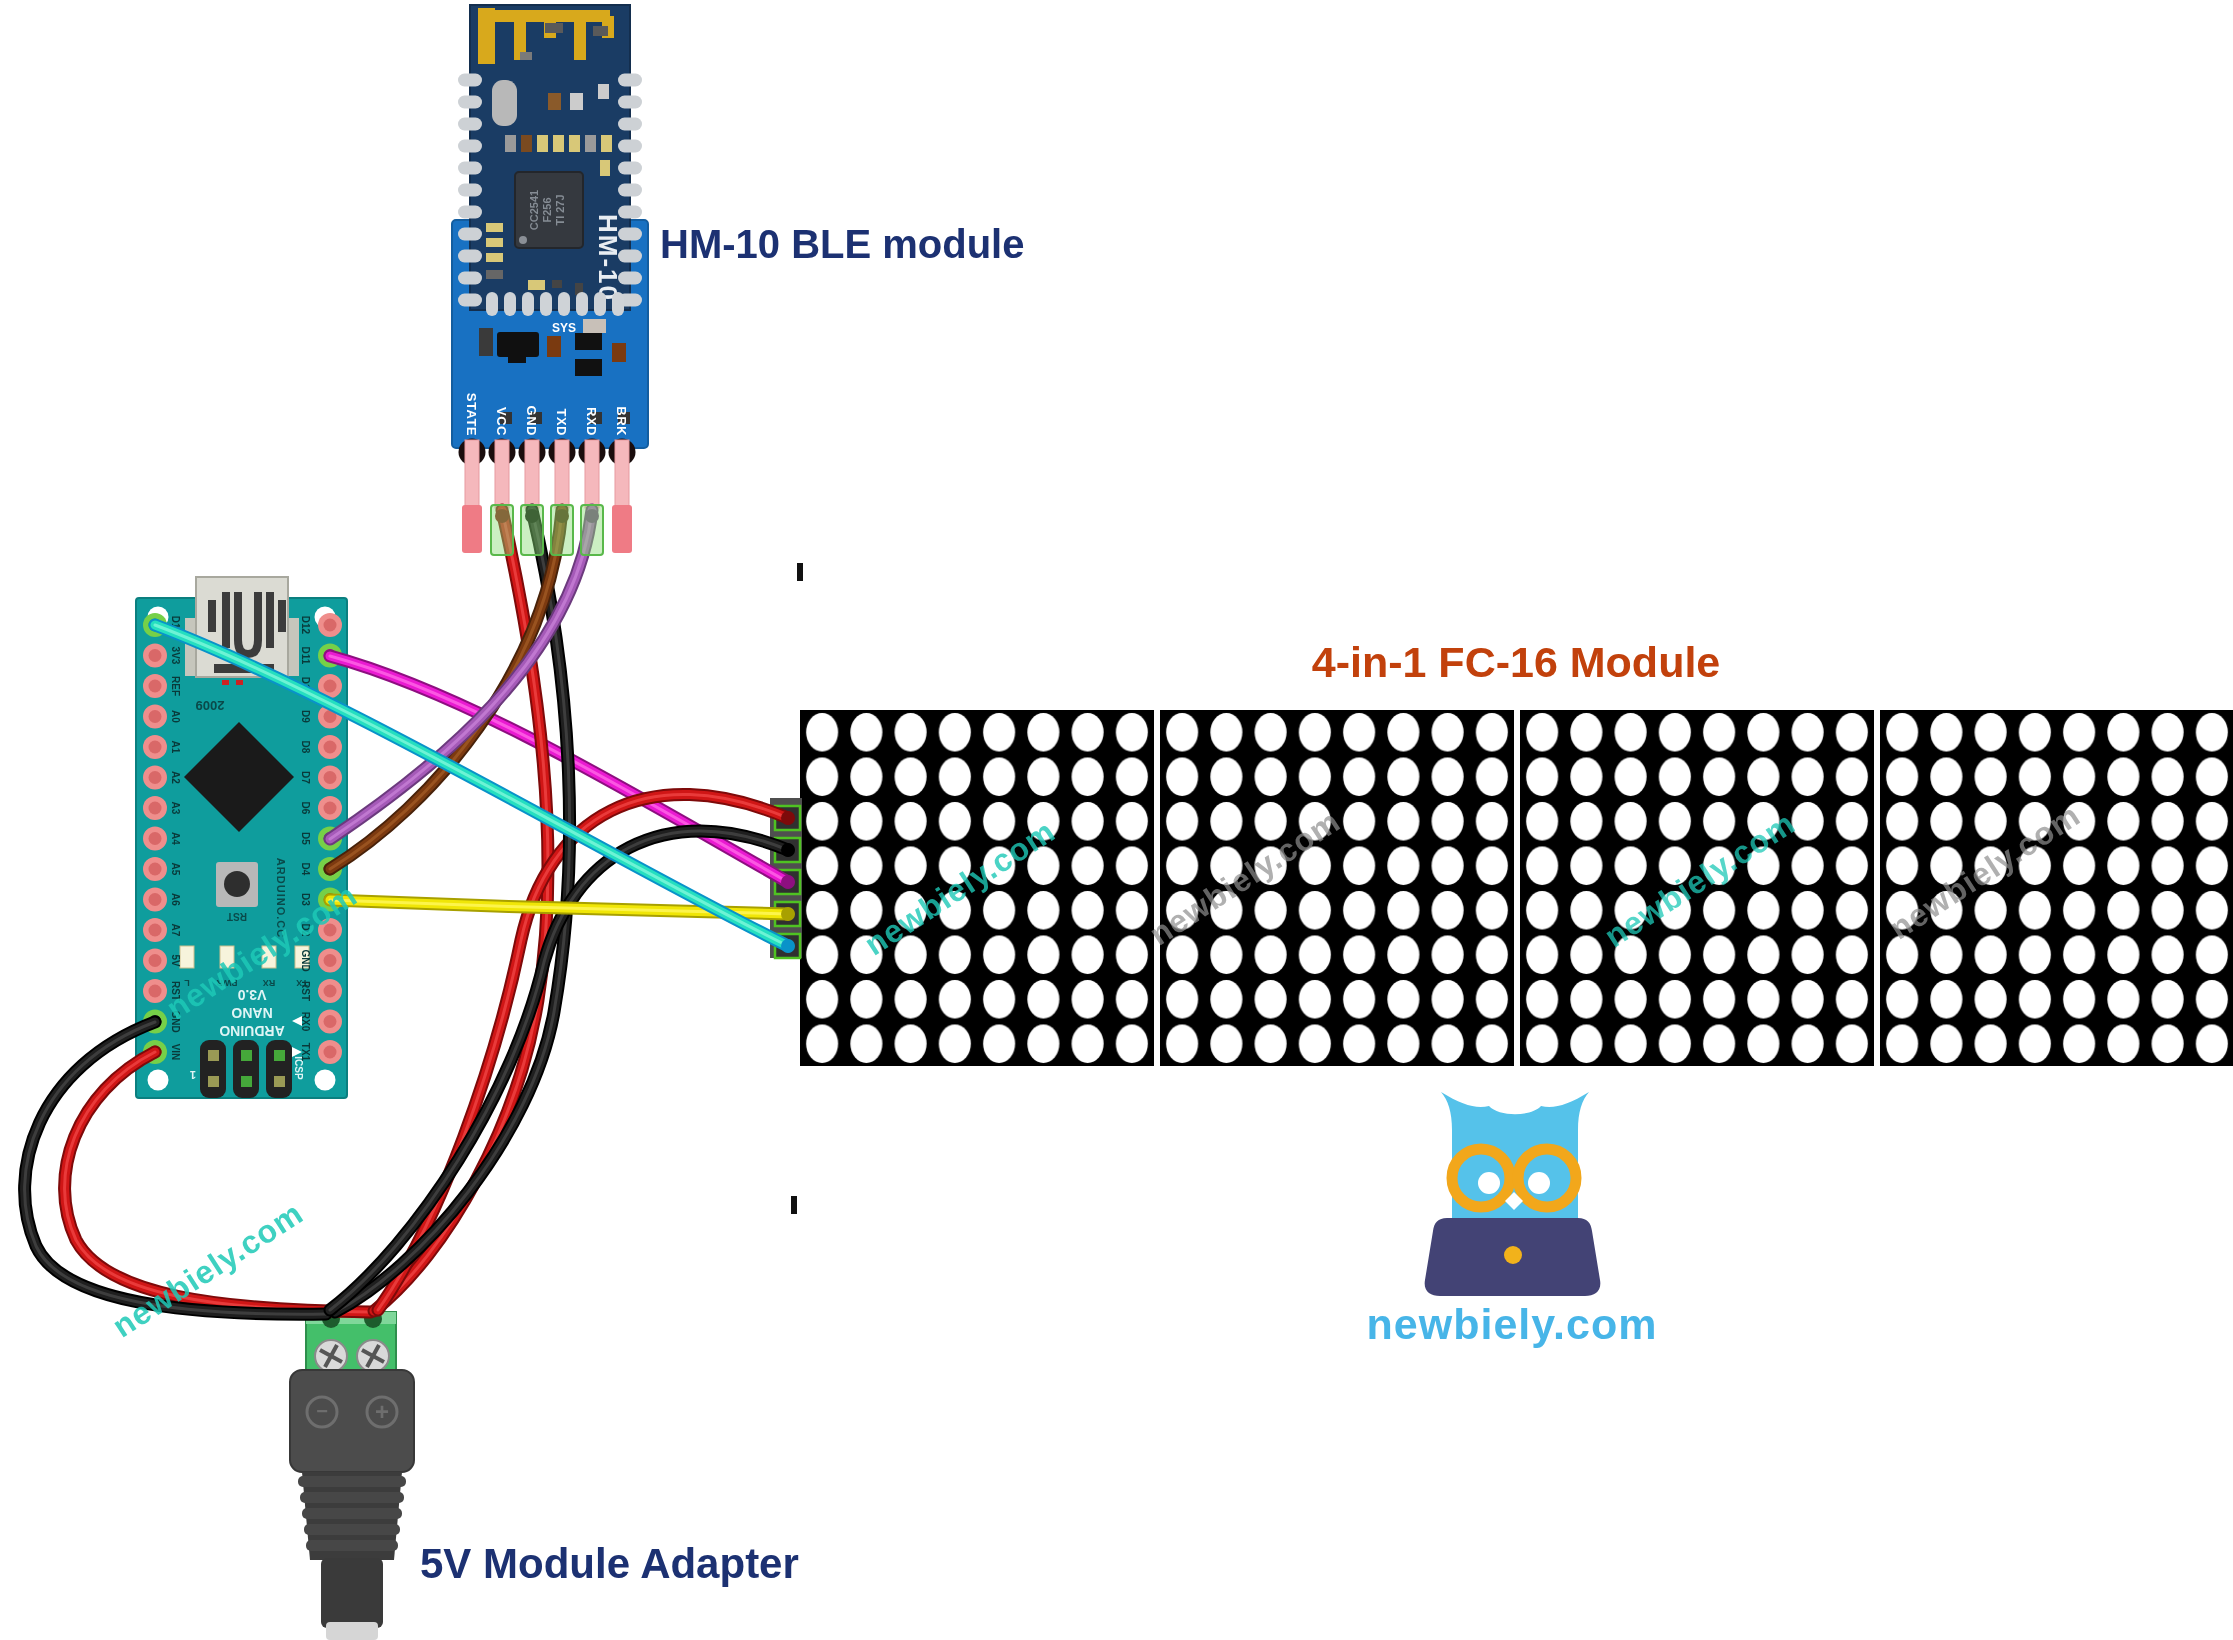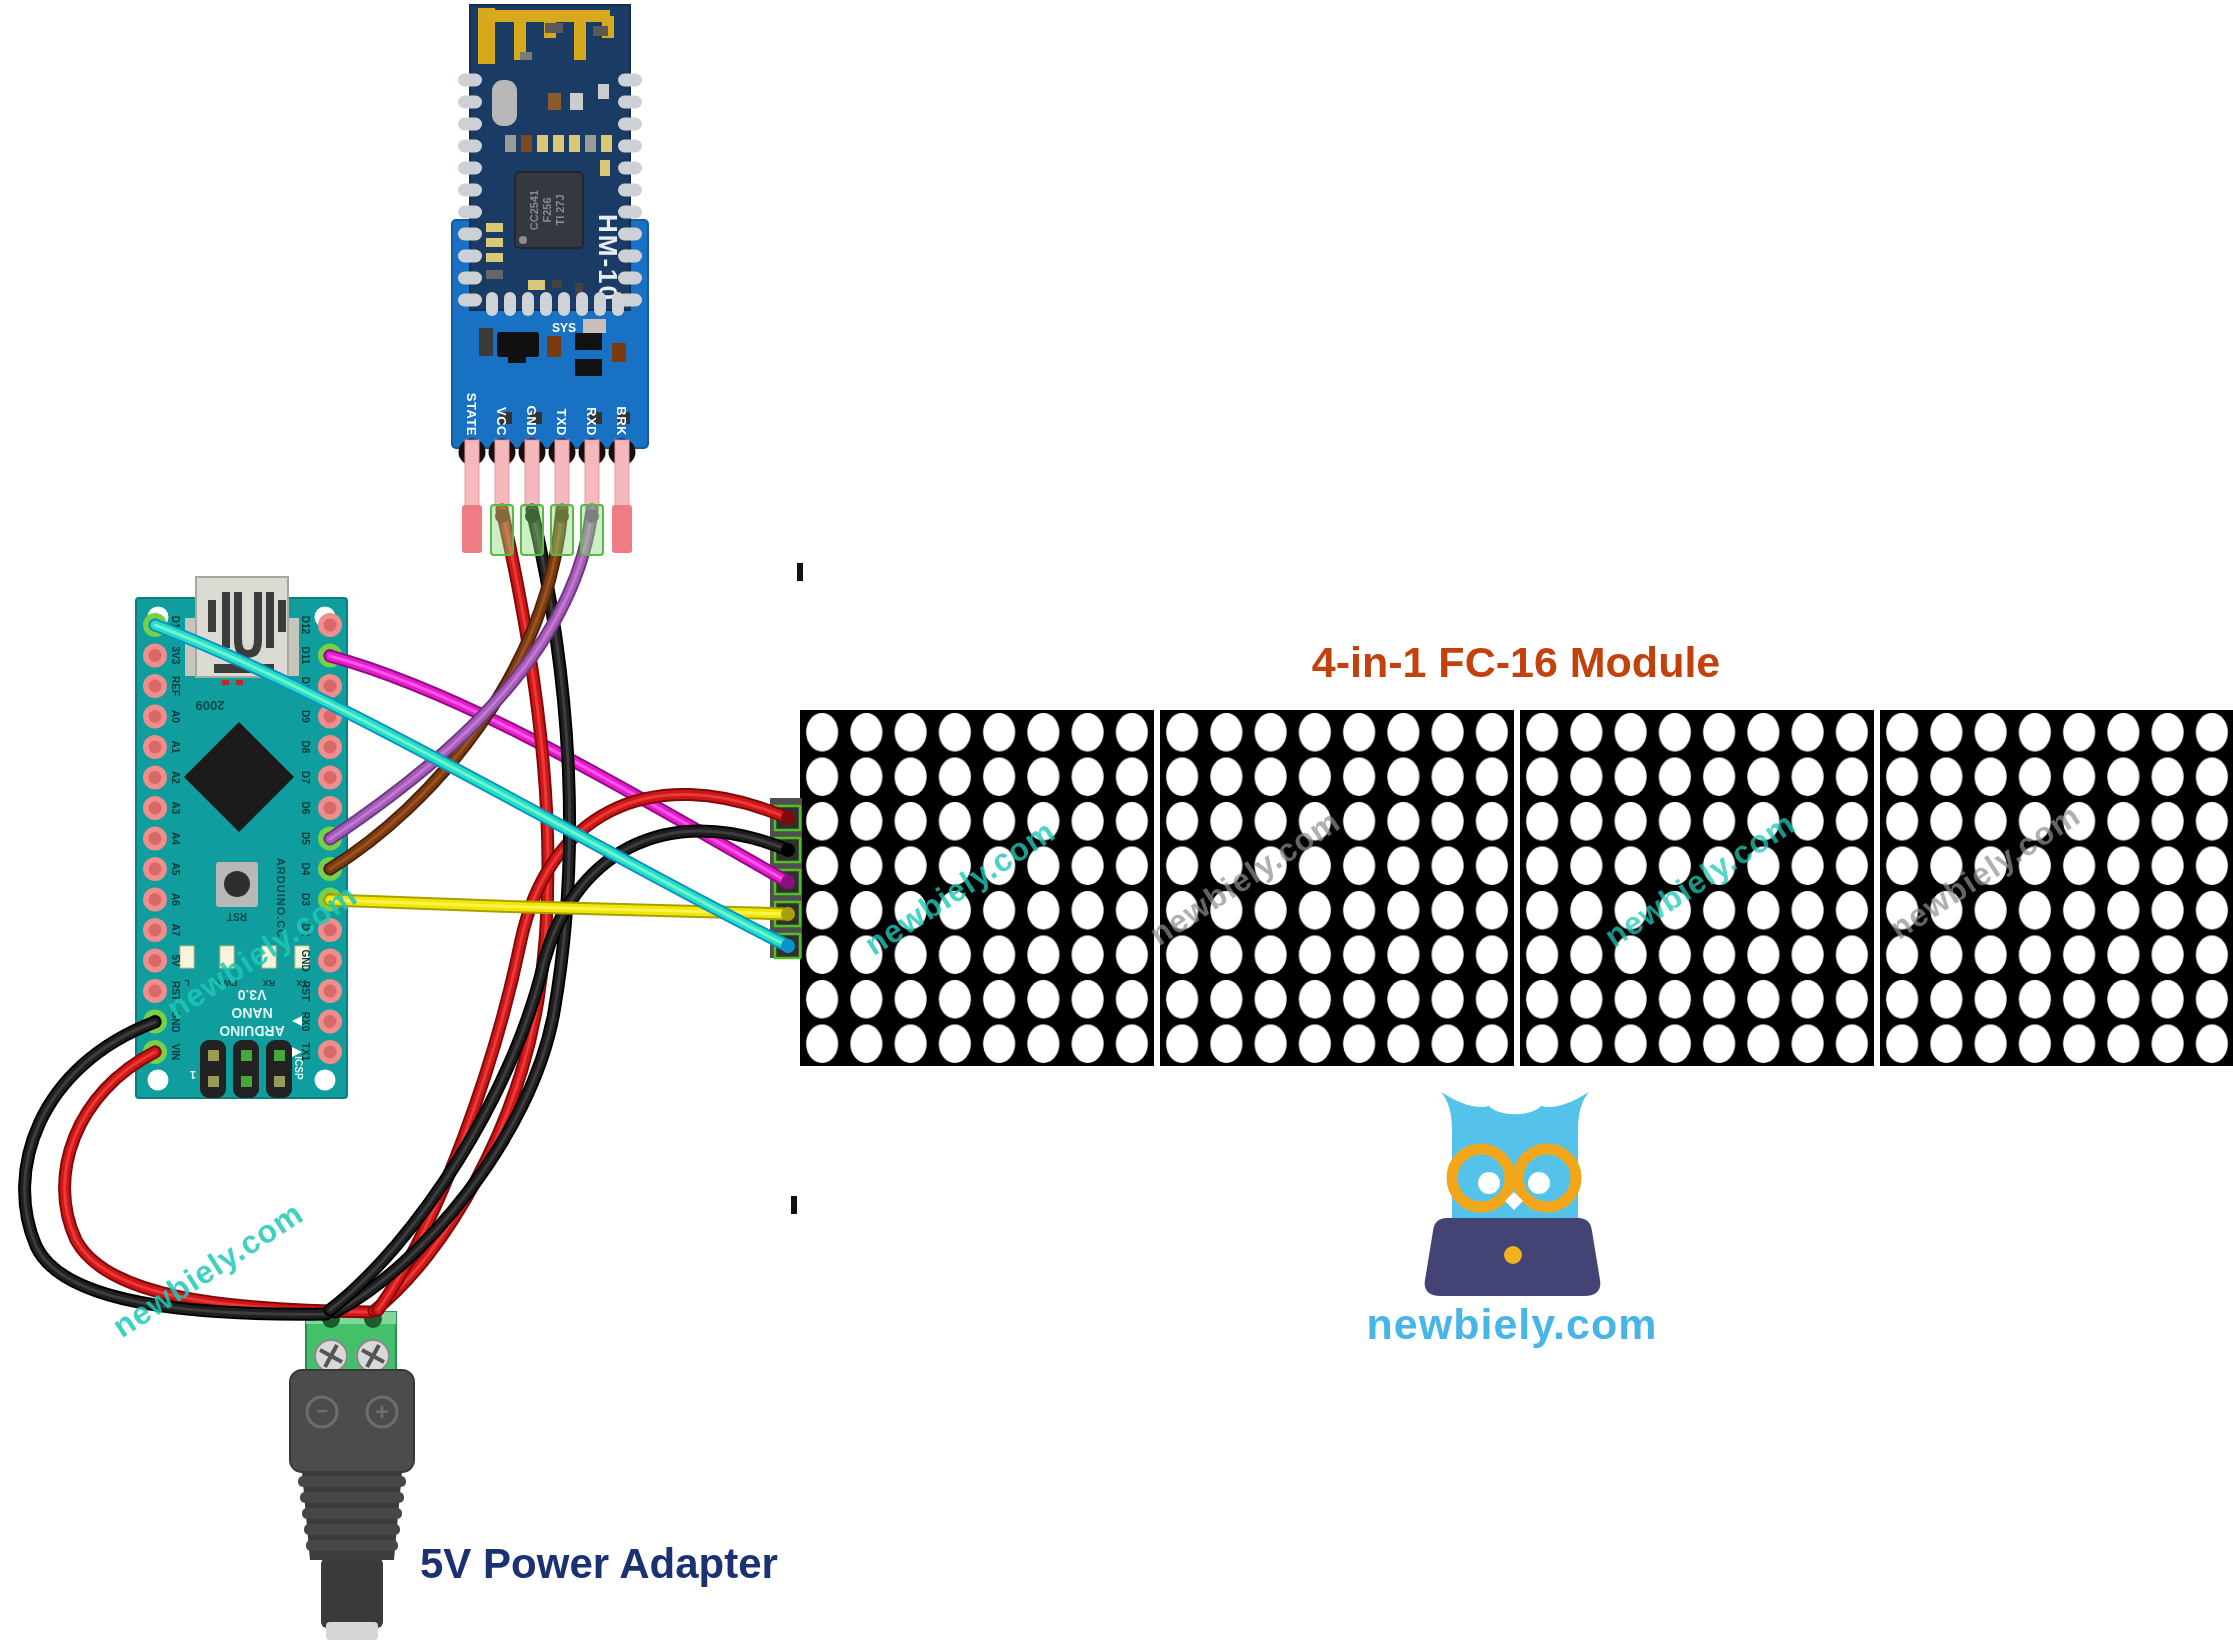--- a/index.html
+++ b/index.html
@@ -529,22 +529,23 @@
     <circle cx="1547" cy="1178" r="29" fill="#55c2ea" stroke="#f2a71b" stroke-width="11"></circle>
     <circle cx="1489" cy="1183" r="11" fill="#ffffff"></circle>
     <circle cx="1539" cy="1183" r="11" fill="#ffffff"></circle>
     <polygon points="1514,1192 1523,1201 1514,1210 1505,1201" fill="#ffffff"></polygon>
     <path d="M1447,1218 H1578 C1587,1218 1591,1223 1592,1231 L1600,1280 C1602,1291 1595,1296 1585,1296
              H1440 C1430,1296 1423,1291 1425,1280 L1433,1231 C1434,1223 1438,1218 1447,1218 Z" fill="#434375"></path>
     <circle cx="1513" cy="1255" r="9" fill="#f2b21b"></circle>
   </g>
 </svg>
 
+<div class="lbl lbl-navy" style="left:660px;top:222px;">HM-10 BLE module</div>
 <div class="lbl lbl-gray" style="left:1516px;top:638px;transform:translateX(-50%);">4-in-1 FC-16 Module</div>
-<div class="lbl lbl-navy" style="left:420px;top:1540px;font-size:42px;">5V Power Adapter</div>
+<div class="lbl lbl-navy" style="left:420px;top:1540px;font-size:42px;">5V Module Adapter</div>
 <div class="lbl lbl-logo" style="left:1512px;top:1300px;transform:translateX(-50%);">newbiely.com</div>
 <div id="watermarks">
       <div class="wm" style="left: 262px; top: 952px; color: rgb(30, 201, 183); opacity: 0.85;">newbiely.com</div>
       <div class="wm" style="left: 208px; top: 1270px; color: rgb(30, 201, 183); opacity: 0.85;">newbiely.com</div>
       <div class="wm" style="left: 960px; top: 888px; color: rgb(30, 201, 183); opacity: 0.8;">newbiely.com</div>
       <div class="wm" style="left: 1245px; top: 878px; color: rgb(143, 143, 143); opacity: 0.7;">newbiely.com</div>
       <div class="wm" style="left: 1700px; top: 880px; color: rgb(30, 201, 183); opacity: 0.75;">newbiely.com</div>
       <div class="wm" style="left: 1985px; top: 872px; color: rgb(143, 143, 143); opacity: 0.7;">newbiely.com</div>
     </div>
 </div>

